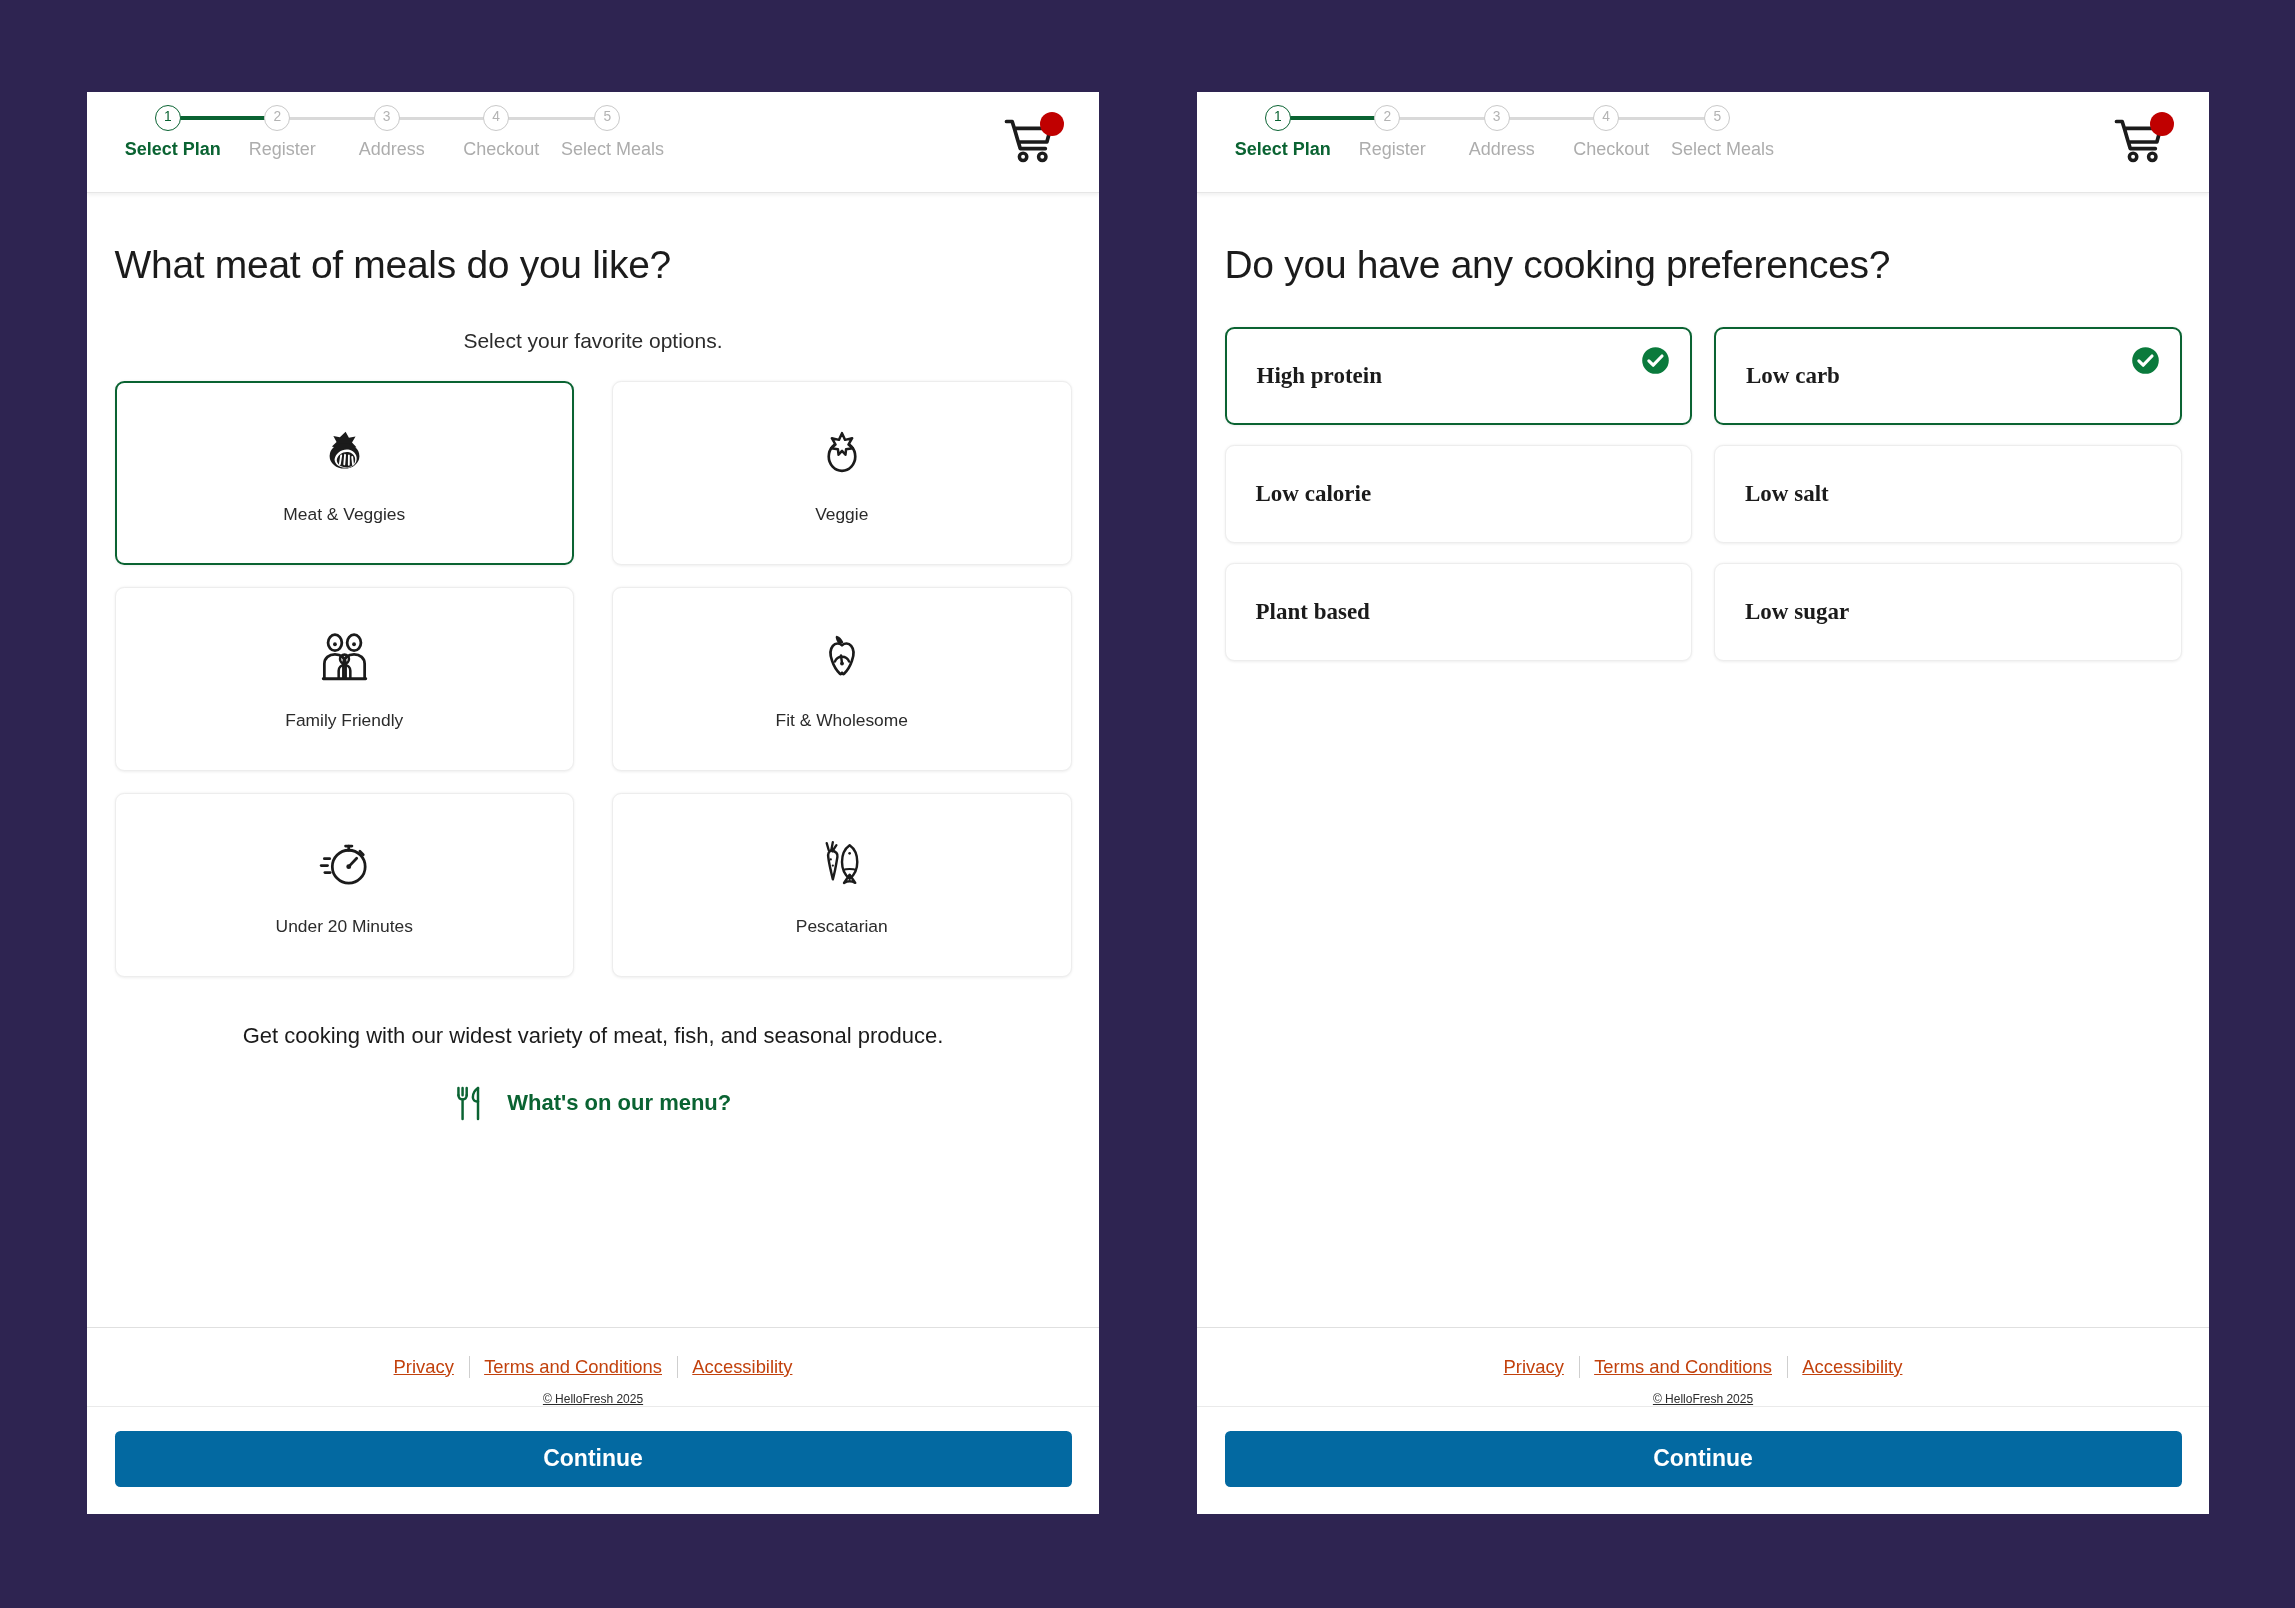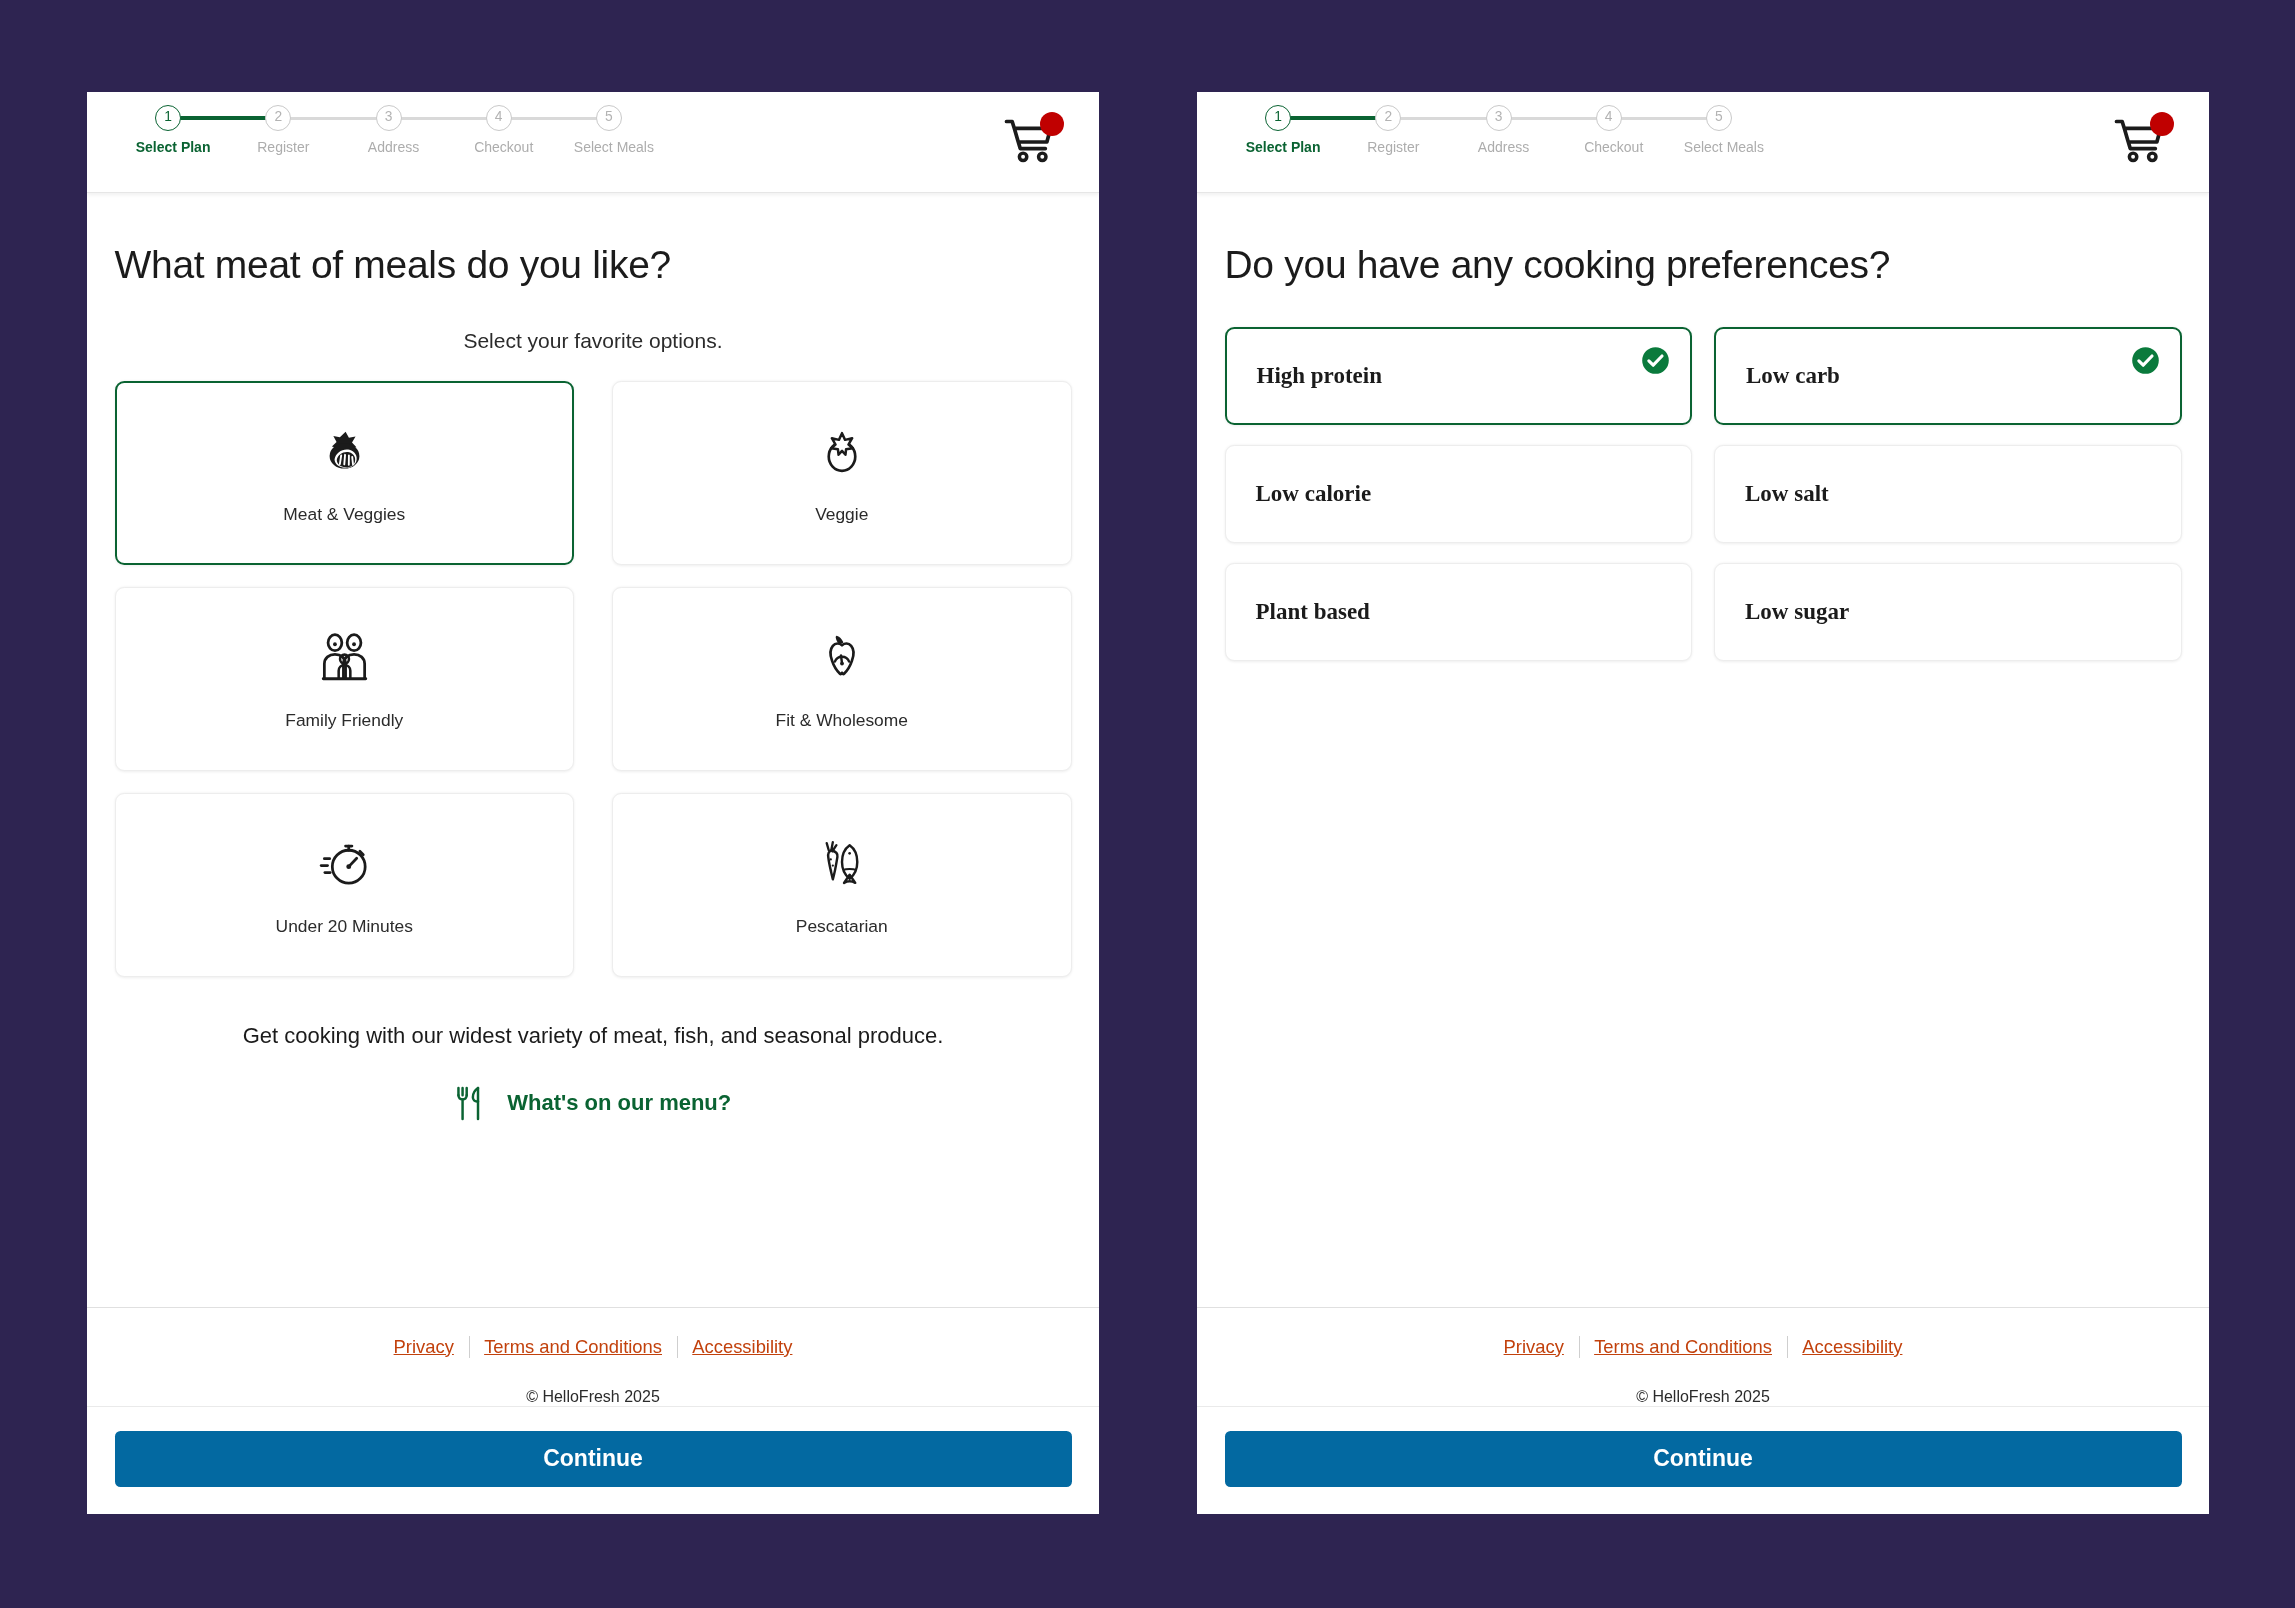--- a/index.html
+++ b/index.html
@@ -59,21 +59,21 @@
     font-size: 13.8px;
     line-height: 22px;
     text-align: center;
     background: #fff;
     position: relative;
     z-index: 2;
   }
   .step.active .num { border-color: #0a6332; color: #0a6332; }
   .step .lbl {
     margin-top: 8.3px;
-    font-size: 14px;
+    font-size: 18px;
     color: #adadad;
     white-space: nowrap;
     margin-left: 10px;
   }
   .step.active .lbl { color: #0a6332; font-weight: 700; }
   .step .bar {
     position: absolute;
     top: 12px;
     left: 50%;
     width: 100%;
@@ -212,23 +212,24 @@
     font-size: 18.4px;
   }
   .foot-links a {
     color: #c2410c;
     text-decoration: underline;
     padding: 0 14.7px;
     cursor: pointer;
   }
   .foot-sep { width: 0.9px; height: 22px; background: #cfcfcf; }
   .copyright {
-    margin-top: 30px;
-    font-size: 16px;
+    margin-top: 14px;
+    font-size: 12px;
     color: #2b2b2b;
+    text-decoration: underline;
   }
   .continue-wrap {
     padding: 24px 27.5px 27.5px 27.5px;
     border-top: 0.9px solid #eaeaea;
   }
   .continue-btn {
     width: 100%;
     height: 56px;
     background: #0369a1;
     color: #fff;

